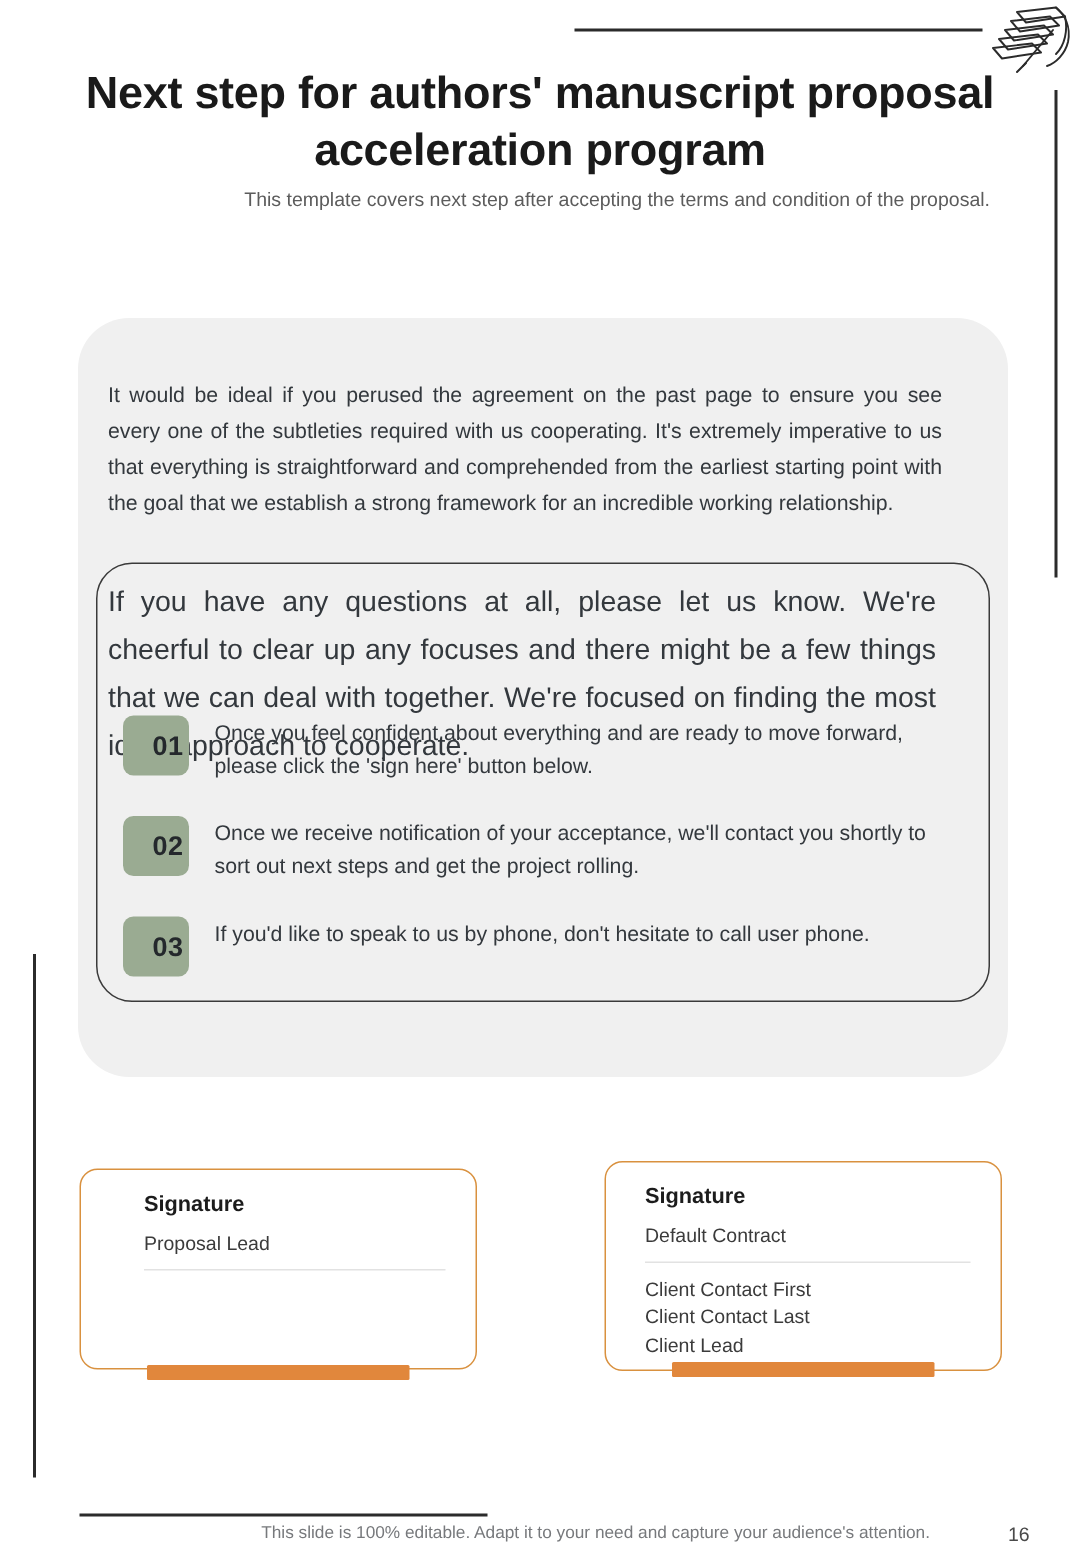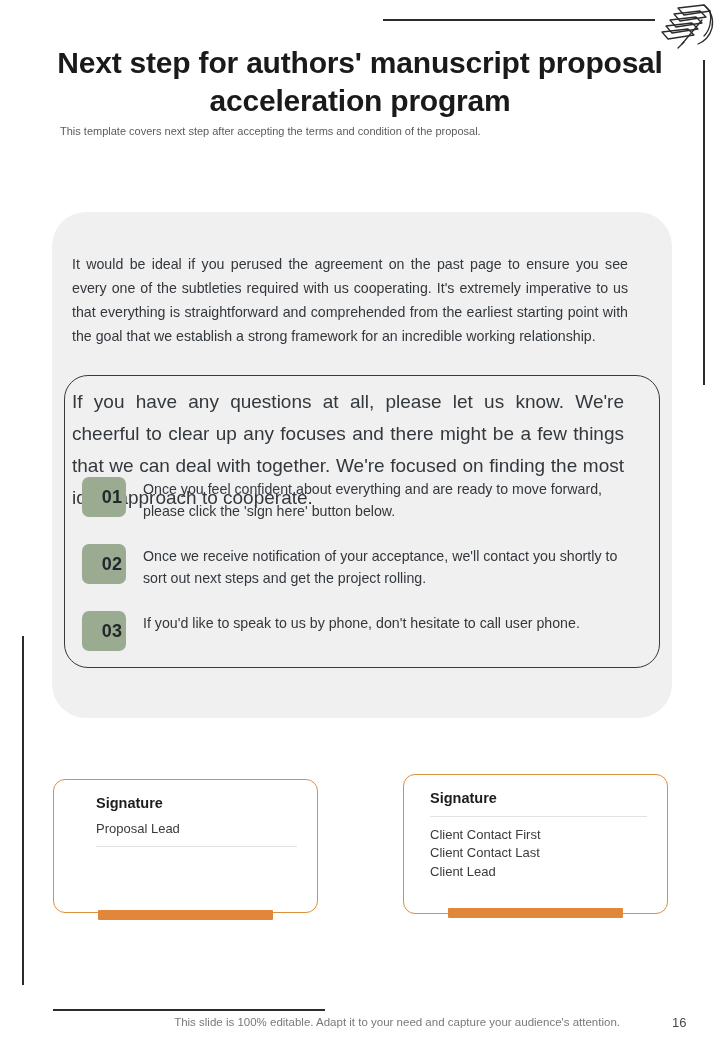--- a/index.html
+++ b/index.html
@@ -36,22 +36,22 @@
 
   
   .title{
     position:absolute; left:24px; top:44px; width:672px;
     text-align:center;
     font-size:30px; font-weight:bold; line-height:1.27;
     color:#1a1a1a; letter-spacing:-0.2px;
   }
   .subtitle{
     position:absolute; left:60px; top:124px; width:600px;
-    text-align:left;
-    font-size:11px; color:#5c5c5c; line-height:1.4;
+    text-align:right;
+    font-size:13px; color:#5c5c5c; line-height:1.4;
   }
 
   
   .gray-panel{
     position:absolute; left:52px; top:212px; width:620px; height:506px;
     background:#f0f0f0; border-radius:34px;
   }
   .intro-text{
     position:absolute; left:72px; top:253px; width:556px;
     font-size:14.2px; line-height:1.68; color:#33383d;
@@ -185,20 +185,21 @@
       <div class="sig-heading">Signature</div>
       <div class="sig-role">Proposal Lead</div>
       <div class="sig-divider"></div>
     </div>
   </div>
   <div class="sig-bar sig-bar-left"></div>
 
   <div class="sig-card sig-right">
     <div class="sig-inner">
       <div class="sig-heading">Signature</div>
+      <div class="sig-role">Default Contract</div>
       <div class="sig-divider"></div>
       <div class="sig-lines">
         <div>Client Contact First</div>
         <div>Client Contact Last</div>
         <div>Client Lead</div>
       </div>
     </div>
   </div>
   <div class="sig-bar sig-bar-right"></div>
 

